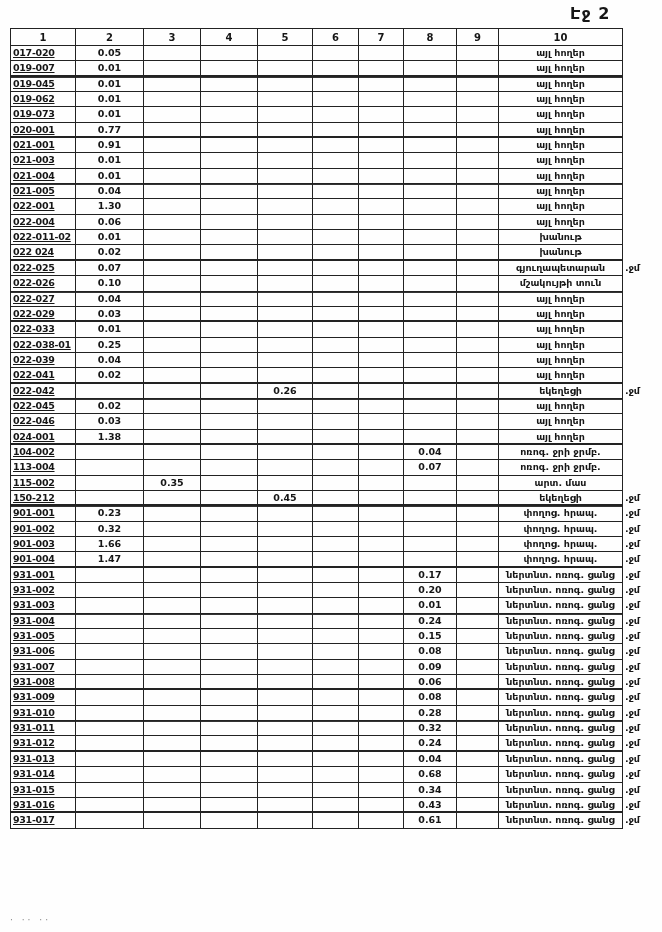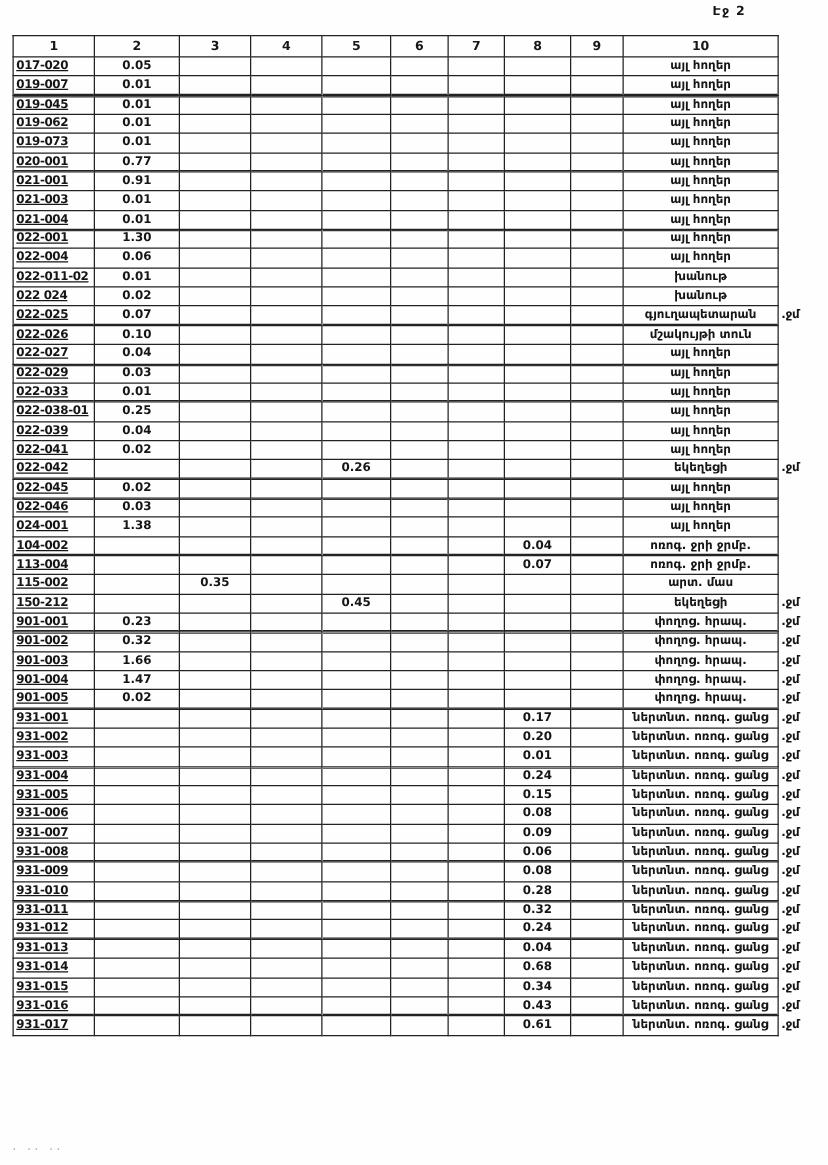--- a/index.html
+++ b/index.html
@@ -13,21 +13,21 @@
     width: 662px;
     height: 932px;
     background: #fefefe;
     color: #161616;
     overflow: hidden;
   }
   .page-label {
     position: absolute;
     top: 4px;
     left: 570px;
-    font-size: 10px;
+    font-size: 16px;
     font-weight: bold;
     letter-spacing: 1px;
   }
   table.register {
     position: absolute;
     left: 10px;
     top: 28px;
     border-collapse: collapse;
     table-layout: fixed;
   }
@@ -235,20 +235,33 @@
       <td class="val"></td>
       <td class="val"></td>
       <td class="val"></td>
       <td class="val"></td>
       <td class="val"></td>
       <td class="val"></td>
       <td class="label">այլ հողեր</td>
       <td class="note"></td>
     </tr>
         <tr>
+      <td class="code">021-005</td>
+      <td class="val">0.04</td>
+      <td class="val"></td>
+      <td class="val"></td>
+      <td class="val"></td>
+      <td class="val"></td>
+      <td class="val"></td>
+      <td class="val"></td>
+      <td class="val"></td>
+      <td class="label">այլ հողեր</td>
+      <td class="note"></td>
+    </tr>
+        <tr>
       <td class="code">022-001</td>
       <td class="val">1.30</td>
       <td class="val"></td>
       <td class="val"></td>
       <td class="val"></td>
       <td class="val"></td>
       <td class="val"></td>
       <td class="val"></td>
       <td class="val"></td>
       <td class="label">այլ հողեր</td>
@@ -536,33 +549,20 @@
       <td class="val"></td>
       <td class="val"></td>
       <td class="val"></td>
       <td class="val"></td>
       <td class="label">փողոց. հրապ.</td>
       <td class="note">.ջմ</td>
     </tr>
         <tr>
       <td class="code">901-004</td>
       <td class="val">1.47</td>
-      <td class="val"></td>
-      <td class="val"></td>
-      <td class="val"></td>
-      <td class="val"></td>
-      <td class="val"></td>
-      <td class="val"></td>
-      <td class="val"></td>
-      <td class="label">փողոց. հրապ.</td>
-      <td class="note">.ջմ</td>
-    </tr>
-        <tr>
-      <td class="code">901-005</td>
-      <td class="val">0.02</td>
       <td class="val"></td>
       <td class="val"></td>
       <td class="val"></td>
       <td class="val"></td>
       <td class="val"></td>
       <td class="val"></td>
       <td class="val"></td>
       <td class="label">փողոց. հրապ.</td>
       <td class="note">.ջմ</td>
     </tr>

